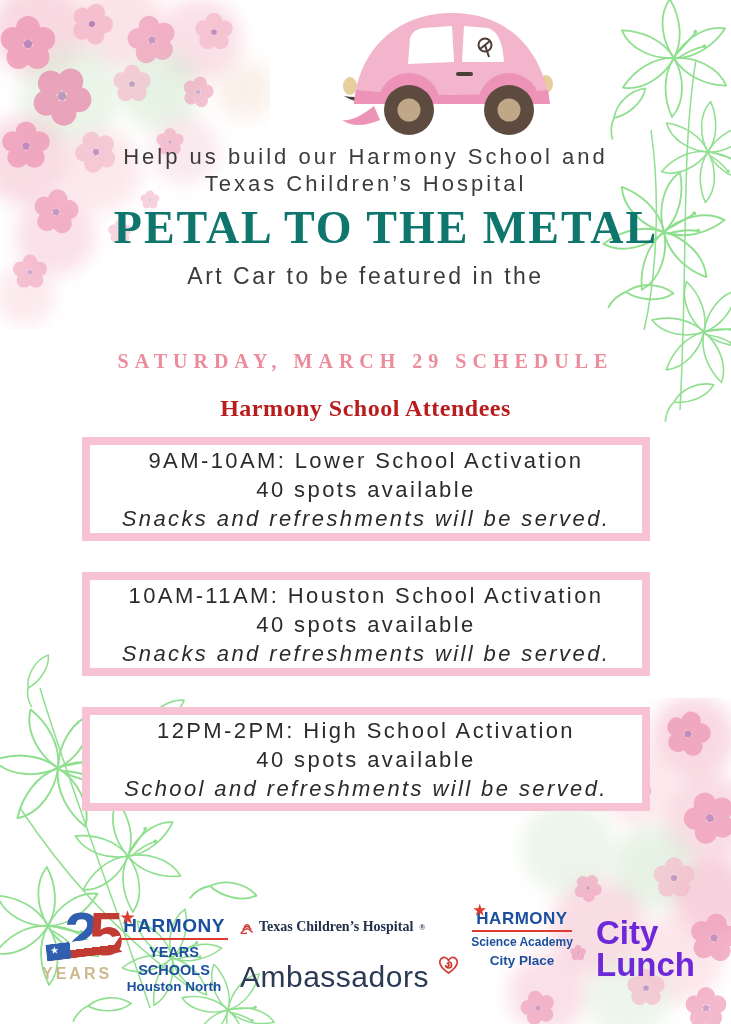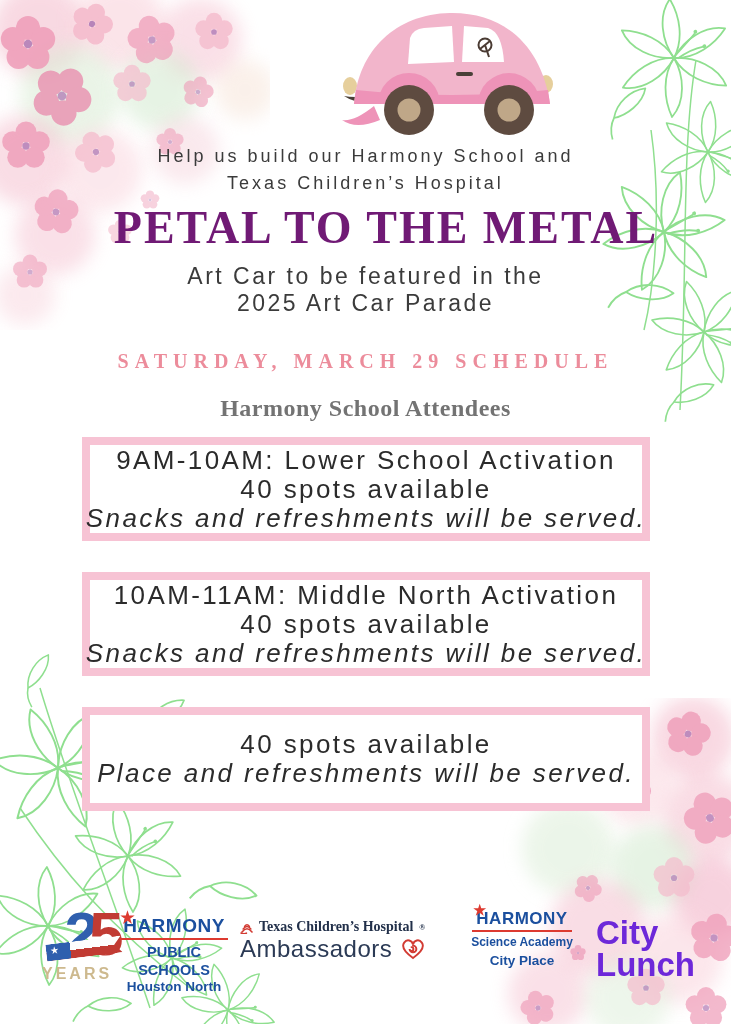--- a/index.html
+++ b/index.html
@@ -4,41 +4,41 @@
 <style>
   html,body{margin:0;padding:0;background:#e9e9e9;}
   .poster{
     position:relative;width:731px;height:1024px;margin:0 auto;
     background:#ffffff;overflow:hidden;
     font-family:"Liberation Sans",sans-serif;color:#3a3a3a;
   }
   .deco{position:absolute;pointer-events:none;}
   .ctr{position:absolute;left:0;right:0;text-align:center;}
 
-  .intro-line{font-size:18px;letter-spacing:3px;color:#3b3b3b;line-height:27px;}
+  .intro-line{font-size:22px;letter-spacing:3px;color:#3b3b3b;line-height:27px;}
   .title{
     top:201px;font-family:"Liberation Serif","DejaVu Serif",serif;
-    font-weight:700;font-size:46px;letter-spacing:2px;color:#701a75;padding-left:41px;
+    font-weight:700;font-size:46px;letter-spacing:2px;color:#0f766e;padding-left:41px;
   }
   .subtitle-line{font-size:23px;letter-spacing:2.5px;color:#3b3b3b;line-height:27px;}
   .sched-heading{
     top:350px;font-family:"Liberation Serif","DejaVu Serif",serif;
     font-weight:600;font-size:20px;letter-spacing:6px;color:#ec8c9b;
   }
   .attendees{
     top:395px;font-family:"Liberation Serif","DejaVu Serif",serif;
-    font-weight:600;font-size:24px;letter-spacing:.5px;color:#737373;
+    font-weight:600;font-size:24px;letter-spacing:.5px;color:#b91c1c;
   }
 
   .sched-box{
     position:absolute;left:82px;width:568px;height:104px;box-sizing:border-box;
     border:8px solid #f7c3d4;background:#ffffff;
     display:flex;flex-direction:column;justify-content:center;align-items:center;
   }
-  .sb-line{font-size:26px;letter-spacing:2.4px;color:#2b2b2b;line-height:29px;white-space:nowrap;}
+  .sb-line{font-size:22px;letter-spacing:2.4px;color:#2b2b2b;line-height:29px;white-space:nowrap;}
   .sb-note{font-style:italic;text-align:right;}
 
   
   .logo{position:absolute;text-align:center;}
   .harmony-name{
     position:relative;display:inline-block;font-weight:700;color:#1b4f9e;
     letter-spacing:.5px;line-height:1;
   }
   .harmony-star{
     position:absolute;left:-3px;top:-7px;color:#dd3a30;font-size:.85em;line-height:1;
@@ -65,21 +65,21 @@
     position:absolute;left:4px;top:62px;font-size:16px;letter-spacing:3px;color:#cdb98e;font-weight:700;text-align:center;
   }
 
   .tch-line1{
     display:flex;align-items:center;justify-content:flex-start;gap:5px;
     font-family:"Liberation Serif",serif;font-weight:700;font-size:14px;color:#22304a;white-space:nowrap;
   }
   .tch-reg{font-size:8px;vertical-align:super;margin-left:1px;}
   .ambassadors-row{display:flex;align-items:center;gap:8px;margin-top:2px;}
   .ambassadors-word{
-    font-size:24px;color:#2b3a55;letter-spacing:.5px;font-weight:500;line-height:1;
+    font-size:30px;color:#2b3a55;letter-spacing:.5px;font-weight:500;line-height:1;margin-top:25px;
   }
   .cityplace{
     font-weight:800;font-size:33px;line-height:32px;color:#6d28d9;text-align:left;letter-spacing:0;
   }
 </style>
 </head>
 <body>
 
 <div class="poster">
 
@@ -214,60 +214,60 @@
     <circle cx="169" cy="110" r="25" fill="#5e4b40"></circle>
     <circle cx="169" cy="110" r="11.5" fill="#bfa788"></circle>
   </svg>
 
   <div class="ctr intro-line" style="top:143px">Help us build our Harmony School and</div>
   <div class="ctr intro-line" style="top:170px">Texas Children’s Hospital</div>
 
   <div class="ctr title">PETAL TO THE METAL</div>
 
   <div class="ctr subtitle-line" style="top:263px">Art Car to be featured in the</div>
-  <div class="ctr subtitle-line" style="top:290px">2025 Art Car Parade</div>
 
   <div class="ctr sched-heading">SATURDAY, MARCH 29 SCHEDULE</div>
   <div class="ctr attendees">Harmony School Attendees</div>
 
   <div class="sched-box" style="top:437px">
     <div class="sb-line">9AM-10AM: Lower School Activation</div>
     <div class="sb-line">40 spots available</div>
     <div class="sb-line sb-note">Snacks and refreshments will be served.</div>
   </div>
 
   <div class="sched-box" style="top:572px">
-    <div class="sb-line">10AM-11AM: Middle North Activation</div>
+    <div class="sb-line">10AM-11AM: Houston School Activation</div>
     <div class="sb-line">40 spots available</div>
     <div class="sb-line sb-note">Snacks and refreshments will be served.</div>
   </div>
 
   <div class="sched-box" style="top:707px">
+    <div class="sb-line">12PM-2PM: High School Activation</div>
     <div class="sb-line">40 spots available</div>
-    <div class="sb-line sb-note">Place and refreshments will be served.</div>
+    <div class="sb-line sb-note">School and refreshments will be served.</div>
   </div>
 
   <div class="logo" style="left:38px;top:903px;width:108px;height:88px">
     <div style="display:flex;justify-content:center">
       <span class="anniv-num anniv-2">2</span>
       <span class="anniv-num anniv-5">5</span>
     </div>
     <div class="tx-flag">
       <span class="tx-flag-star">★</span>
     </div>
     <div class="anniv-years">YEARS</div>
   </div>
 
   <div class="logo" style="left:114px;top:916px;width:120px">
     <span class="harmony-name" style="font-size:19px">
       <span class="harmony-star">★</span>
       <span>HARMONY</span>
     </span>
     <div class="red-rule"></div>
-    <div class="logo-sub" style="font-size:14.5px">PUBLIC SCHOOLS</div>
+    <div class="logo-sub" style="font-size:14.5px">YEARS SCHOOLS</div>
     <div class="logo-sub" style="font-size:13.5px">Houston North</div>
   </div>
 
   <div class="logo" style="left:240px;top:919px;width:220px;text-align:left">
     <div class="tch-line1">
       <svg width="14" height="14" viewBox="0 0 14 14">
         <g stroke="#d23b33" stroke-width="1.6" fill="none" stroke-linecap="round">
           <path d="M2 12 Q7 5.5 12 12"></path>
           <path d="M3.2 9 Q7 4 10.8 9"></path>
           <path d="M4.6 6.4 Q7 3.2 9.4 6.4"></path>

